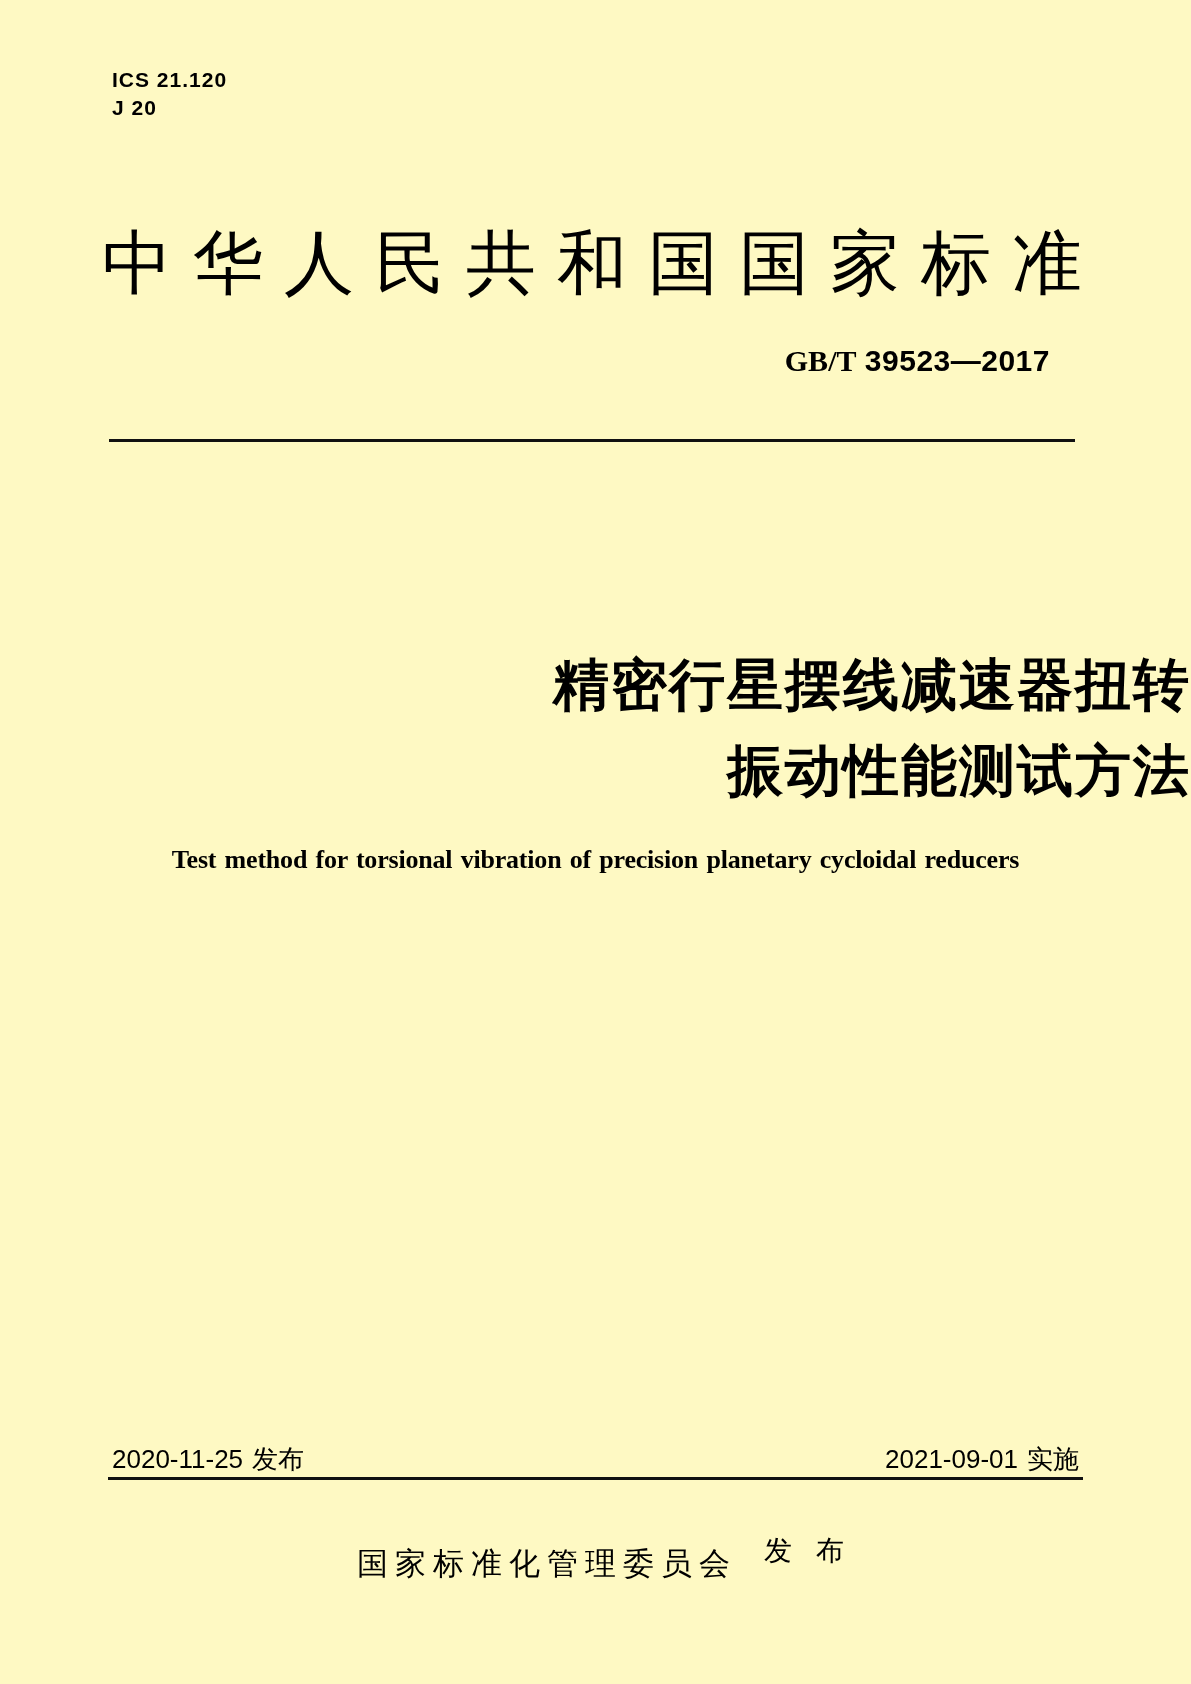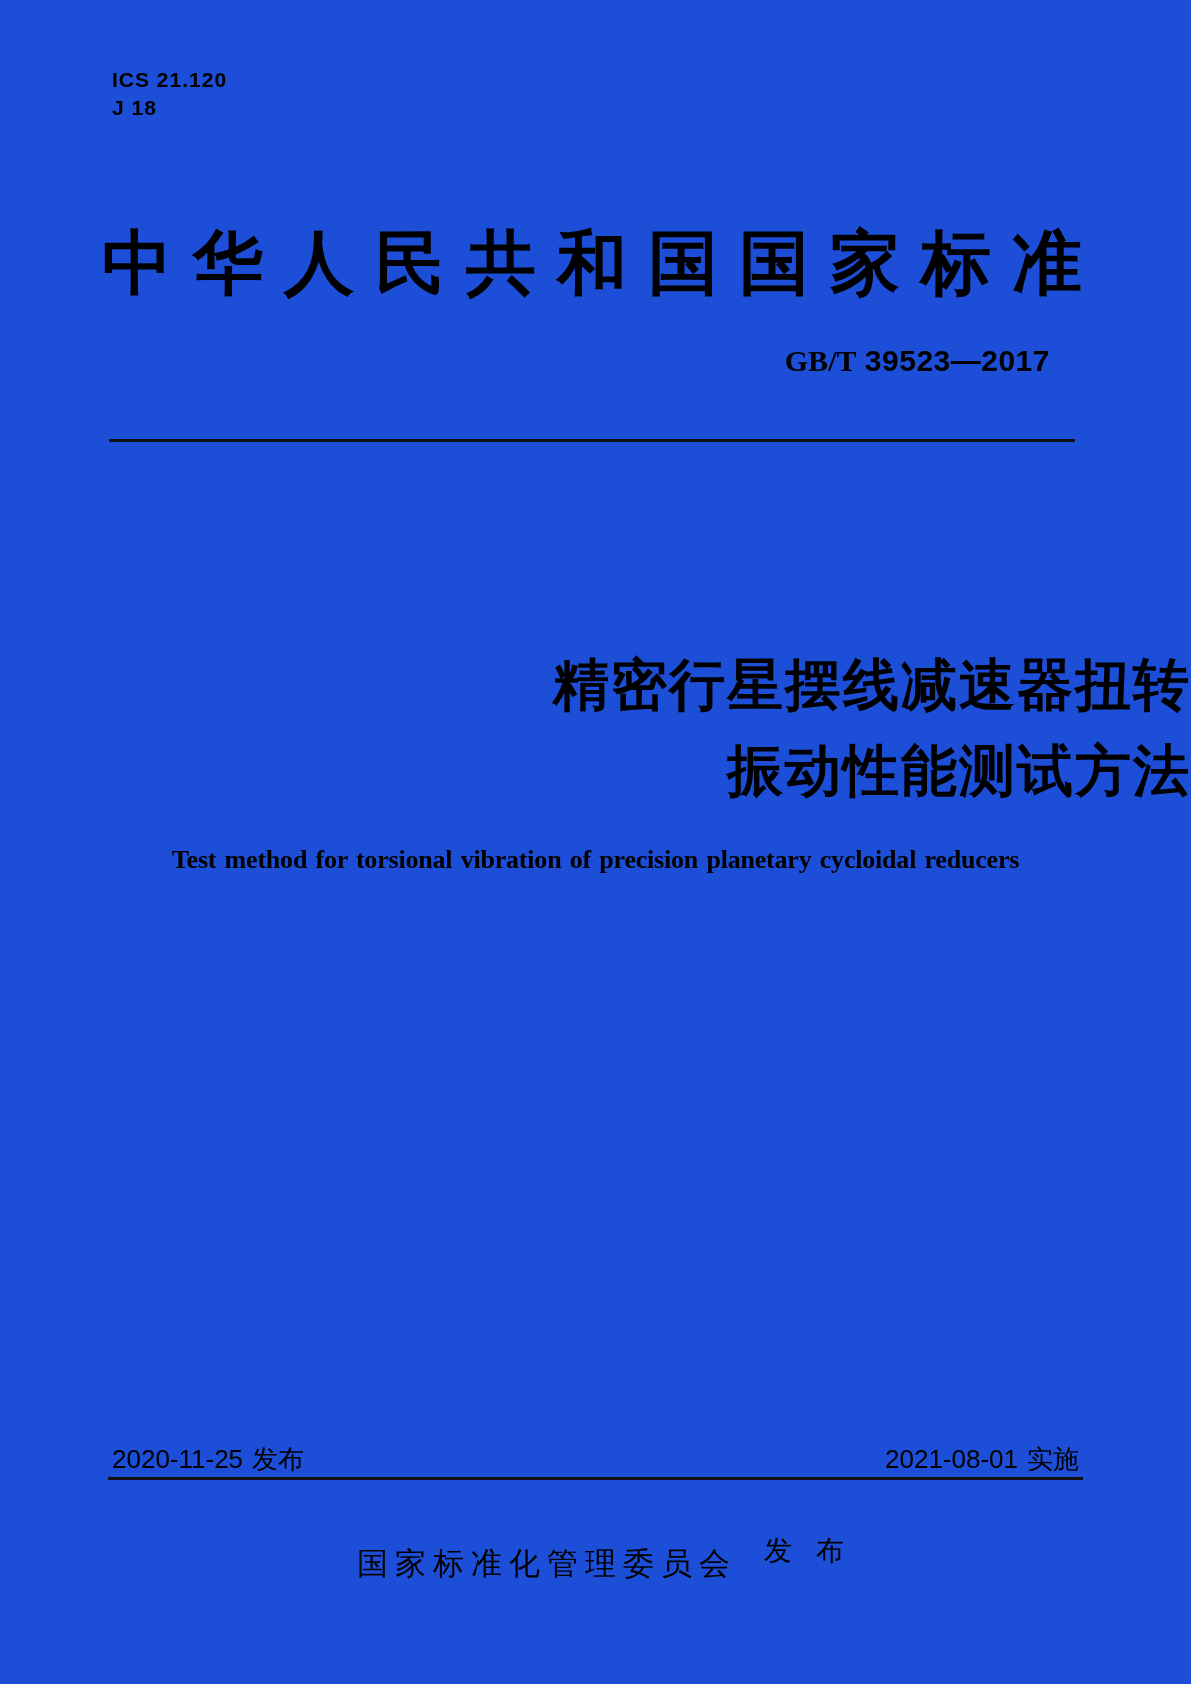--- a/index.html
+++ b/index.html
@@ -5,21 +5,21 @@
   * { margin: 0; padding: 0; box-sizing: border-box; }
   html, body { background: #ffffff; }
   body {
     font-family: "Liberation Sans", "DejaVu Sans", sans-serif;
     color: #000000;
   }
   .page {
     position: relative;
     width: 1191px;
     height: 1684px;
-    background: #1d4ed8;
+    background: #fef9c3;
     overflow: hidden;
   }
   .serif { font-family: "Liberation Serif", "DejaVu Serif", serif; }
   .sans  { font-family: "Liberation Sans", "DejaVu Sans", sans-serif; }
 
   
   .ics-block {
     position: absolute;
     left: 112px;
     top: 66px;
@@ -38,21 +38,21 @@
     width: 236px;
     height: 118px;
   }
 
   
   .std-title {
     position: absolute;
     left: 102px;
     top: 224px;
     font-size: 70px;
-    font-weight: bold;
+    font-weight: normal;
     letter-spacing: 21px;
     white-space: nowrap;
     line-height: 80px;
   }
 
   
   .std-number {
     position: absolute;
     right: 141px;
     top: 344px;
@@ -117,21 +117,21 @@
     font-size: 28px;
     letter-spacing: 24px;
     white-space: nowrap;
   }
 </style>
 </head>
 <body>
 
 <div class="page">
 
-  <div class="ics-block sans"><span>ICS 21.120</span><br><span>J 18</span></div>
+  <div class="ics-block sans"><span>ICS 21.120</span><br><span>J 20</span></div>
 
 
   <div class="std-title serif">中华人民共和国国家标准</div>
 
   <div class="std-number">
     <span class="prefix">GB/T</span>
     <span class="num">39523—2017</span>
   </div>
 
   <div class="rule rule-top"></div>
@@ -141,21 +141,21 @@
     <span>振动性能测试方法</span>
   </div>
 
   <div class="doc-title-en serif">Test method for torsional vibration of precision planetary cycloidal reducers</div>
 
   <div class="date-row date-left sans">
     <span>2020-11-25</span><span class="d-label">发布</span>
   </div>
 
   <div class="date-row date-right sans">
-    <span>2021-08-01</span><span class="d-label">实施</span>
+    <span>2021-09-01</span><span class="d-label">实施</span>
   </div>
 
   <div class="rule rule-bottom"></div>
 
   <div class="publisher-block serif">
     <br>
     <span>国家标准化管理委员会</span>
   </div>
 
   <div class="publish-label serif">发布</div>

